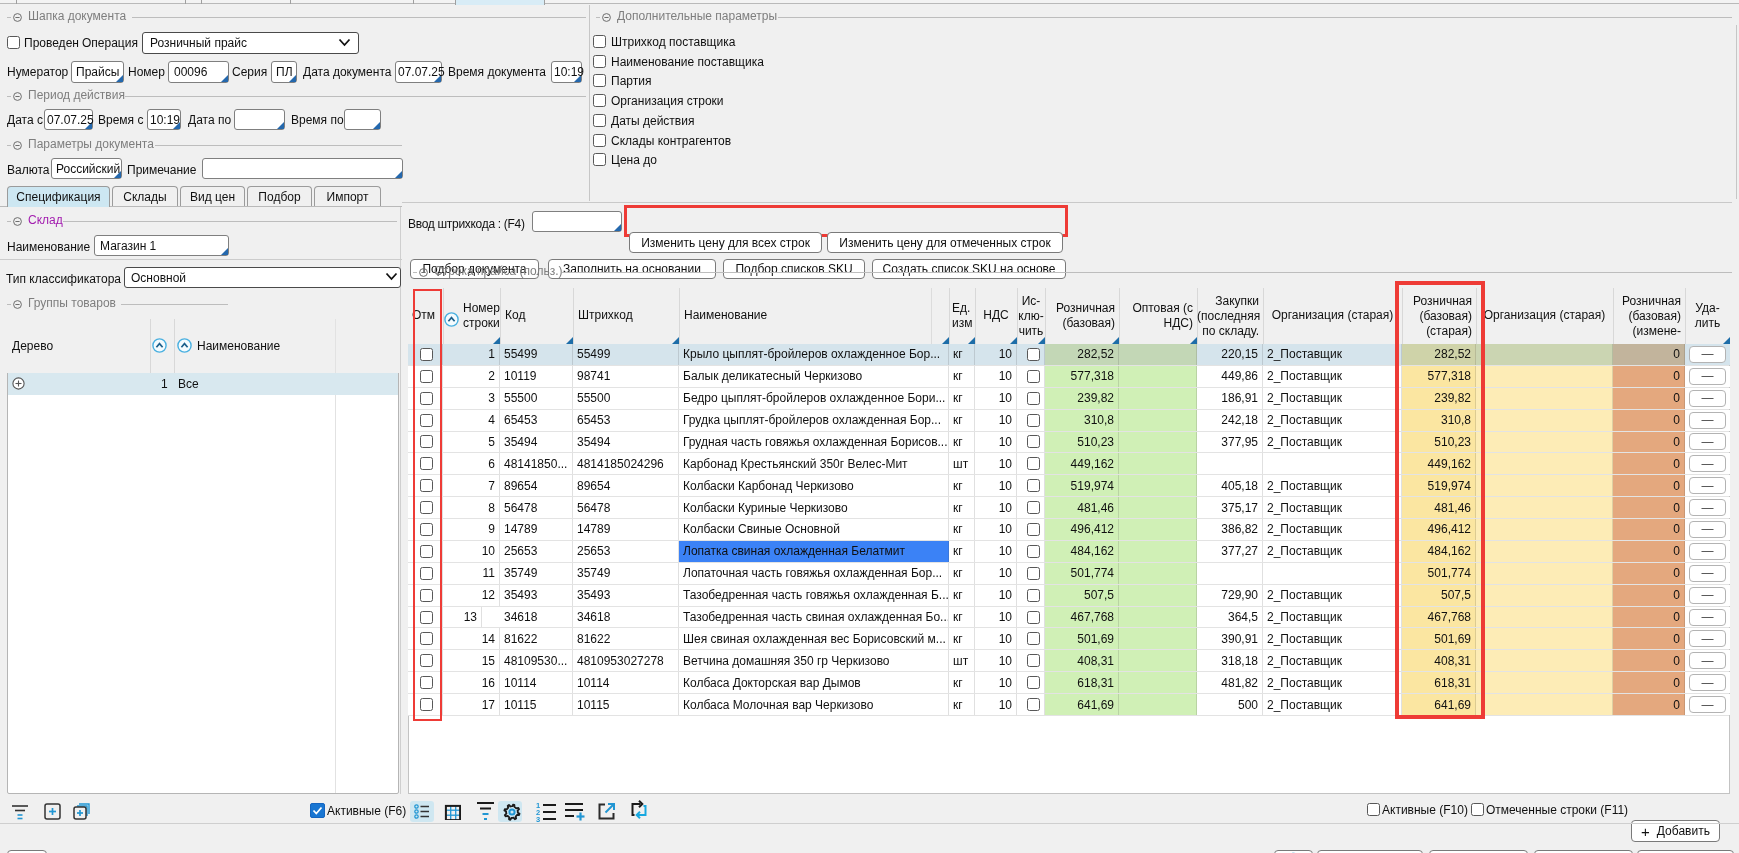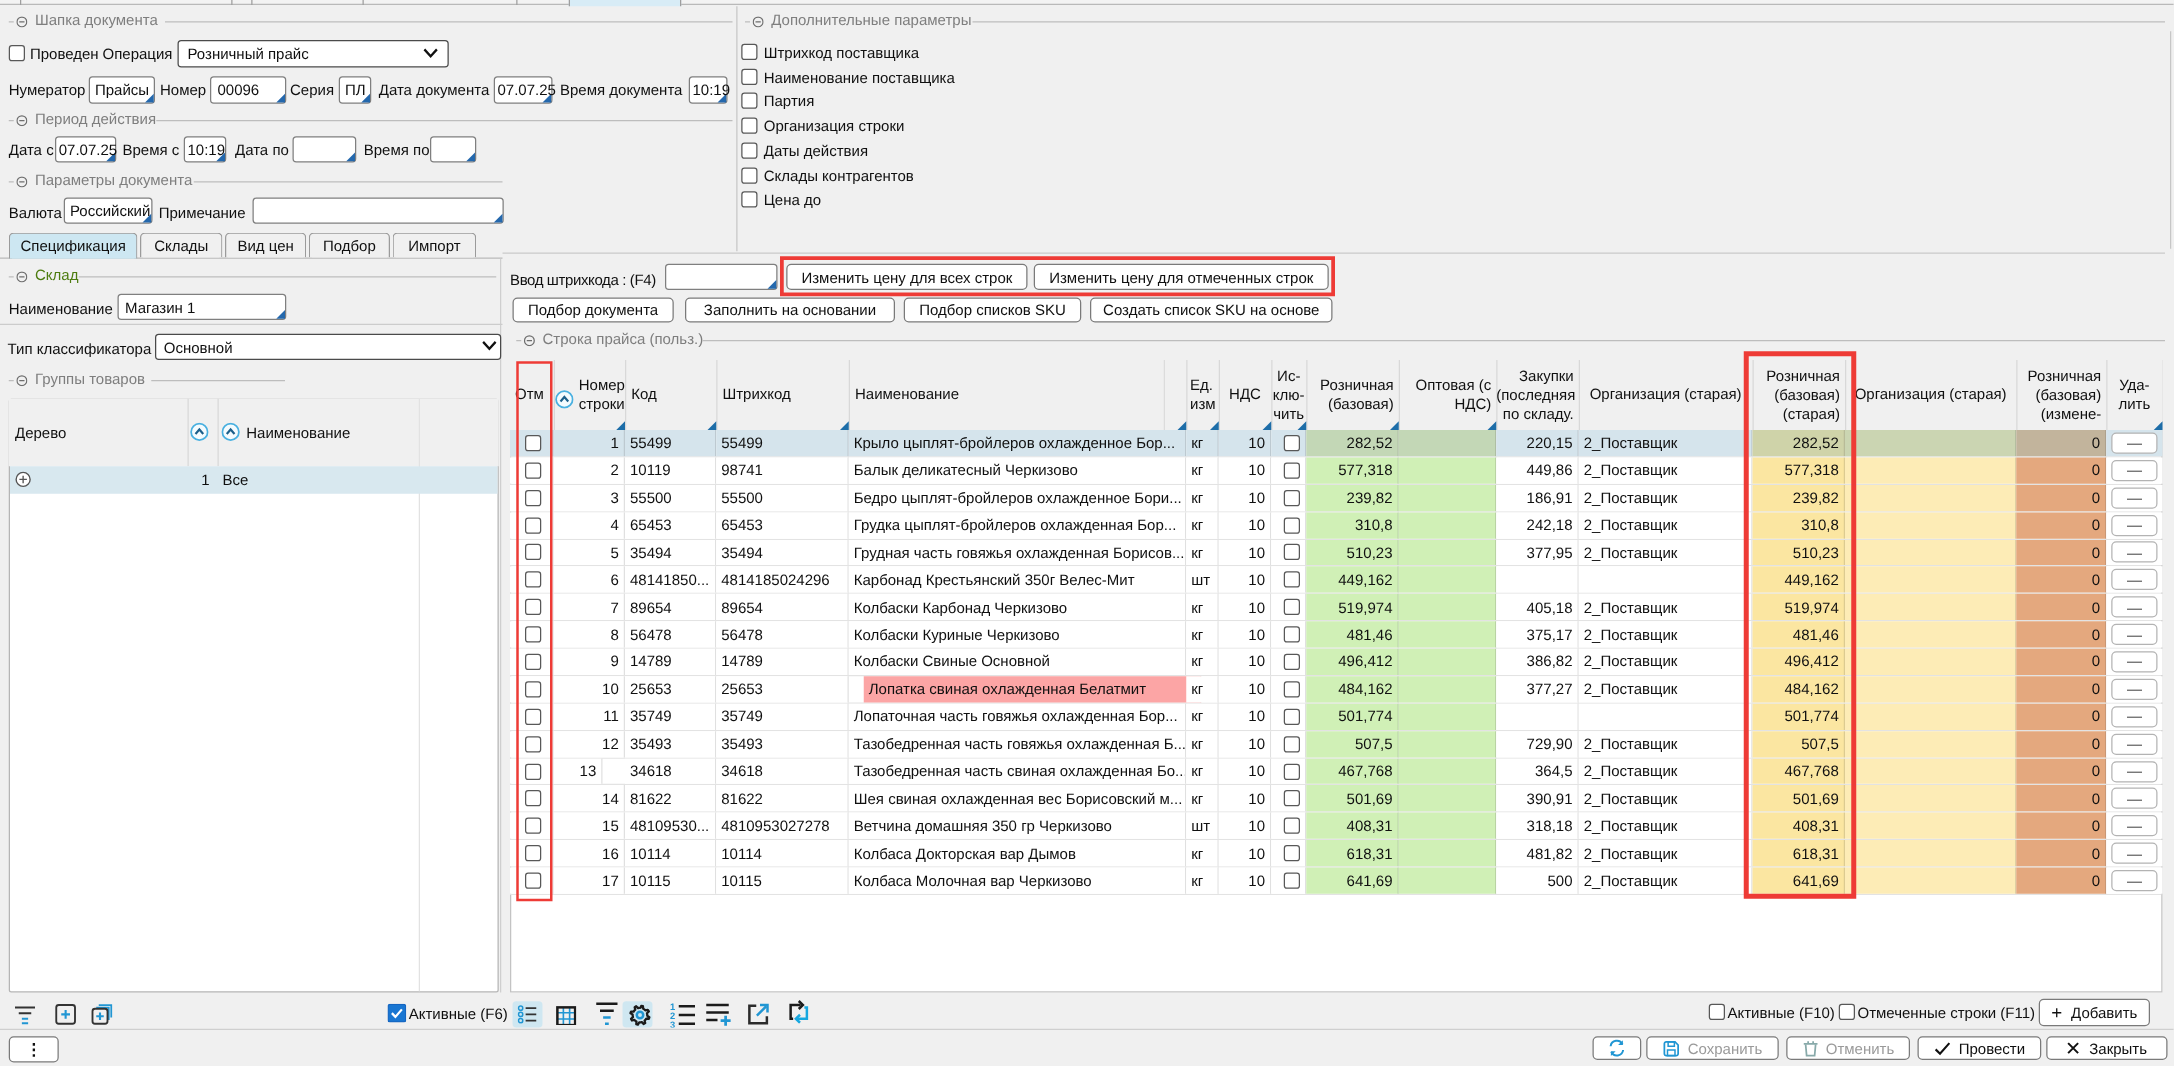--- a/index.html
+++ b/index.html
@@ -1,19 +1,19 @@
 <!DOCTYPE html>
 <html><head><meta charset="utf-8"><style>
 *{margin:0;padding:0;box-sizing:border-box;}
 html,body{width:1739px;height:853px;background:#f0f0f0;font-family:"Liberation Sans",sans-serif;font-size:12px;color:#101010;overflow:hidden;position:relative;}
 .abs{position:absolute;}
 .lbl{position:absolute;white-space:nowrap;}
 .inp{position:absolute;background:#fff;border:1px solid #7f7f7f;border-radius:3px;}
 .inp.tri:after{content:"";position:absolute;right:0;bottom:0;width:0;height:0;border-left:7px solid transparent;border-bottom:7px solid #2468ad;}
-.btn{position:absolute;background:#fff;border:1px solid #7a7a7a;border-radius:4px;display:flex;align-items:center;justify-content:center;white-space:nowrap;}
+.btn{position:absolute;background:#fff;border:1px solid #7a7a7a;border-radius:4px;display:flex;align-items:center;justify-content:center;white-space:nowrap;margin-top:21px;}
 .cb{position:absolute;background:#fff;border:1px solid #585858;border-radius:2.5px;}
 .hline{position:absolute;height:1px;background:#bdbdbd;}
 .vline{position:absolute;width:1px;background:#c6c6c6;}
 .tab{position:absolute;top:186px;height:21px;border:1px solid #9b9b9b;border-bottom:none;border-radius:4px 4px 0 0;background:#f0f0f0;display:flex;align-items:center;justify-content:center;}
 .bc{position:absolute;top:0;height:100%;border-right:1px solid rgba(70,70,70,0.17);padding:0 4px;display:flex;align-items:center;overflow:hidden;white-space:nowrap;}
 .wedge{position:absolute;width:0;height:0;border-left:7px solid transparent;border-bottom:7px solid #1d6da8;}
 .hdr-t{position:absolute;line-height:15px;white-space:nowrap;}
 .minusbtn{position:absolute;width:41px;height:17px;background:#fff;border:1px solid #b3b3b3;border-radius:4px;display:flex;align-items:center;justify-content:center;color:#444;}
 </style></head><body>
 
@@ -398,21 +398,21 @@
       <div class="minusbtn" style="position:relative;">—</div>
     </div>
 </div>
 <div class="abs" style="left:408px;top:540.94px;width:1321px;height:21.88px;border-bottom:1px solid #e3e3e3;">
 <div class="bc" style="left:0px;width:35px;background:#fff;">
       <div class="cb" style="position:relative;left:8px;width:13px;height:13px;"></div>
     </div>
 <div class="bc" style="left:35px;width:57px;background:#fff;justify-content:flex-end;">10</div>
 <div class="bc" style="left:92px;width:73px;background:#fff;">25653</div>
 <div class="bc" style="left:165px;width:106px;background:#fff;">25653</div>
-<div class="bc" style="left:271px;width:270px;background:#fca5a5;margin-left:12px;">Лопатка свиная охлажденная Белатмит</div>
+<div class="bc" style="left:271px;width:270px;background:#3b82f6;">Лопатка свиная охлажденная Белатмит</div>
 <div class="bc" style="left:541px;width:26px;background:#fff;">кг</div>
 <div class="bc" style="left:567px;width:42px;background:#fff;justify-content:flex-end;">10</div>
 <div class="bc" style="left:609px;width:28px;background:#fff;justify-content:center;">
       <div class="cb" style="position:relative;left:3px;width:13px;height:13px;"></div>
     </div>
 <div class="bc" style="left:637px;width:74px;background:#d0f0b6;justify-content:flex-end;">484,162</div>
 <div class="bc" style="left:711px;width:78px;background:#d0f0b6;"></div>
 <div class="bc" style="left:789px;width:66px;background:#fff;justify-content:flex-end;">377,27</div>
 <div class="bc" style="left:855px;width:139px;background:#fff;">2_Поставщик</div>
 <div class="bc" style="left:994px;width:74px;background:#fbe6a1;justify-content:flex-end;">484,162</div>
@@ -590,21 +590,21 @@
       <div class="minusbtn" style="position:relative;">—</div>
     </div>
 </div>
 <div class="abs" style="left:412.5px;top:289px;width:29px;height:432px;border:2.5px solid #ee3b36;"></div>
 <div class="abs" style="left:1395px;top:281px;width:90px;height:438px;border:4px solid #ee3b36;"></div>
 <div class="hline" style="left:7px;top:221px;width:4px;"></div>
 <svg class="abs" style="left:13px;top:217px" width="9" height="9" viewBox="0 0 9 9">
 <circle cx="4.5" cy="4.5" r="3.9" fill="none" stroke="#6e6e6e" stroke-width="1"></circle>
 <line x1="2.4" y1="4.5" x2="6.6" y2="4.5" stroke="#6e6e6e" stroke-width="1"></line>
   </svg>
-<div class="lbl" style="left:28px;top:213px;color:#4d7c0f;">Склад</div>
+<div class="lbl" style="left:28px;top:213px;color:#a21caf;">Склад</div>
 <div class="hline" style="left:63px;top:221px;width:334px;"></div>
 <div class="lbl" style="left:7px;top:240px;">Наименование</div>
 <div class="inp tri" style="left:94px;top:234.5px;width:135px;height:21px;"></div>
 <div class="lbl" style="left:100px;top:239px;">Магазин 1</div>
 <div class="hline" style="left:0;top:259px;width:402px;background:#cccccc;"></div>
 <div class="lbl" style="left:6px;top:272px;">Тип классификатора</div>
 <div class="inp" style="left:124px;top:267px;width:277px;height:21px;border-color:#4a4a4a;"></div>
 <div class="lbl" style="left:131px;top:271px;">Основной</div>
 <svg class="abs" style="left:385px;top:272px" width="13" height="9" viewBox="0 0 13 9">
     <path d="M1.5 1.5 L6.5 7 L11.5 1.5" fill="none" stroke="#111" stroke-width="1.8"></path>

